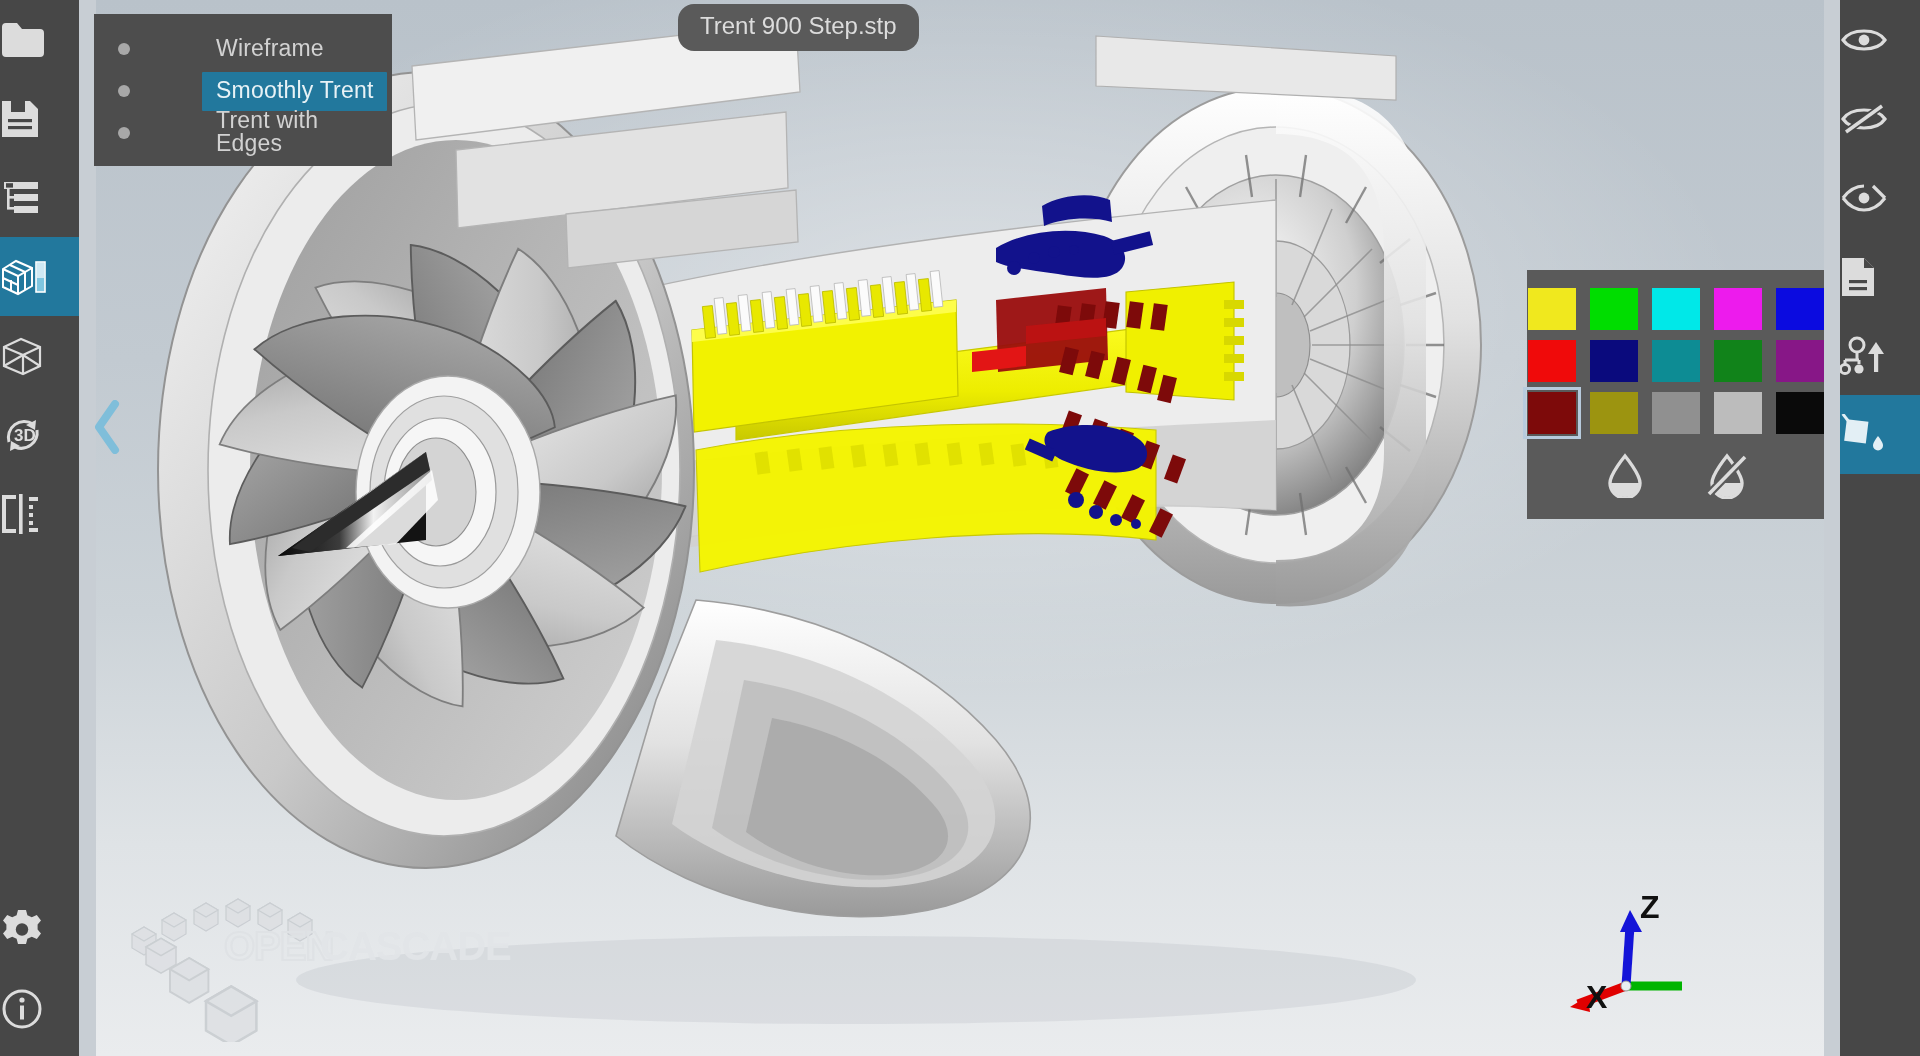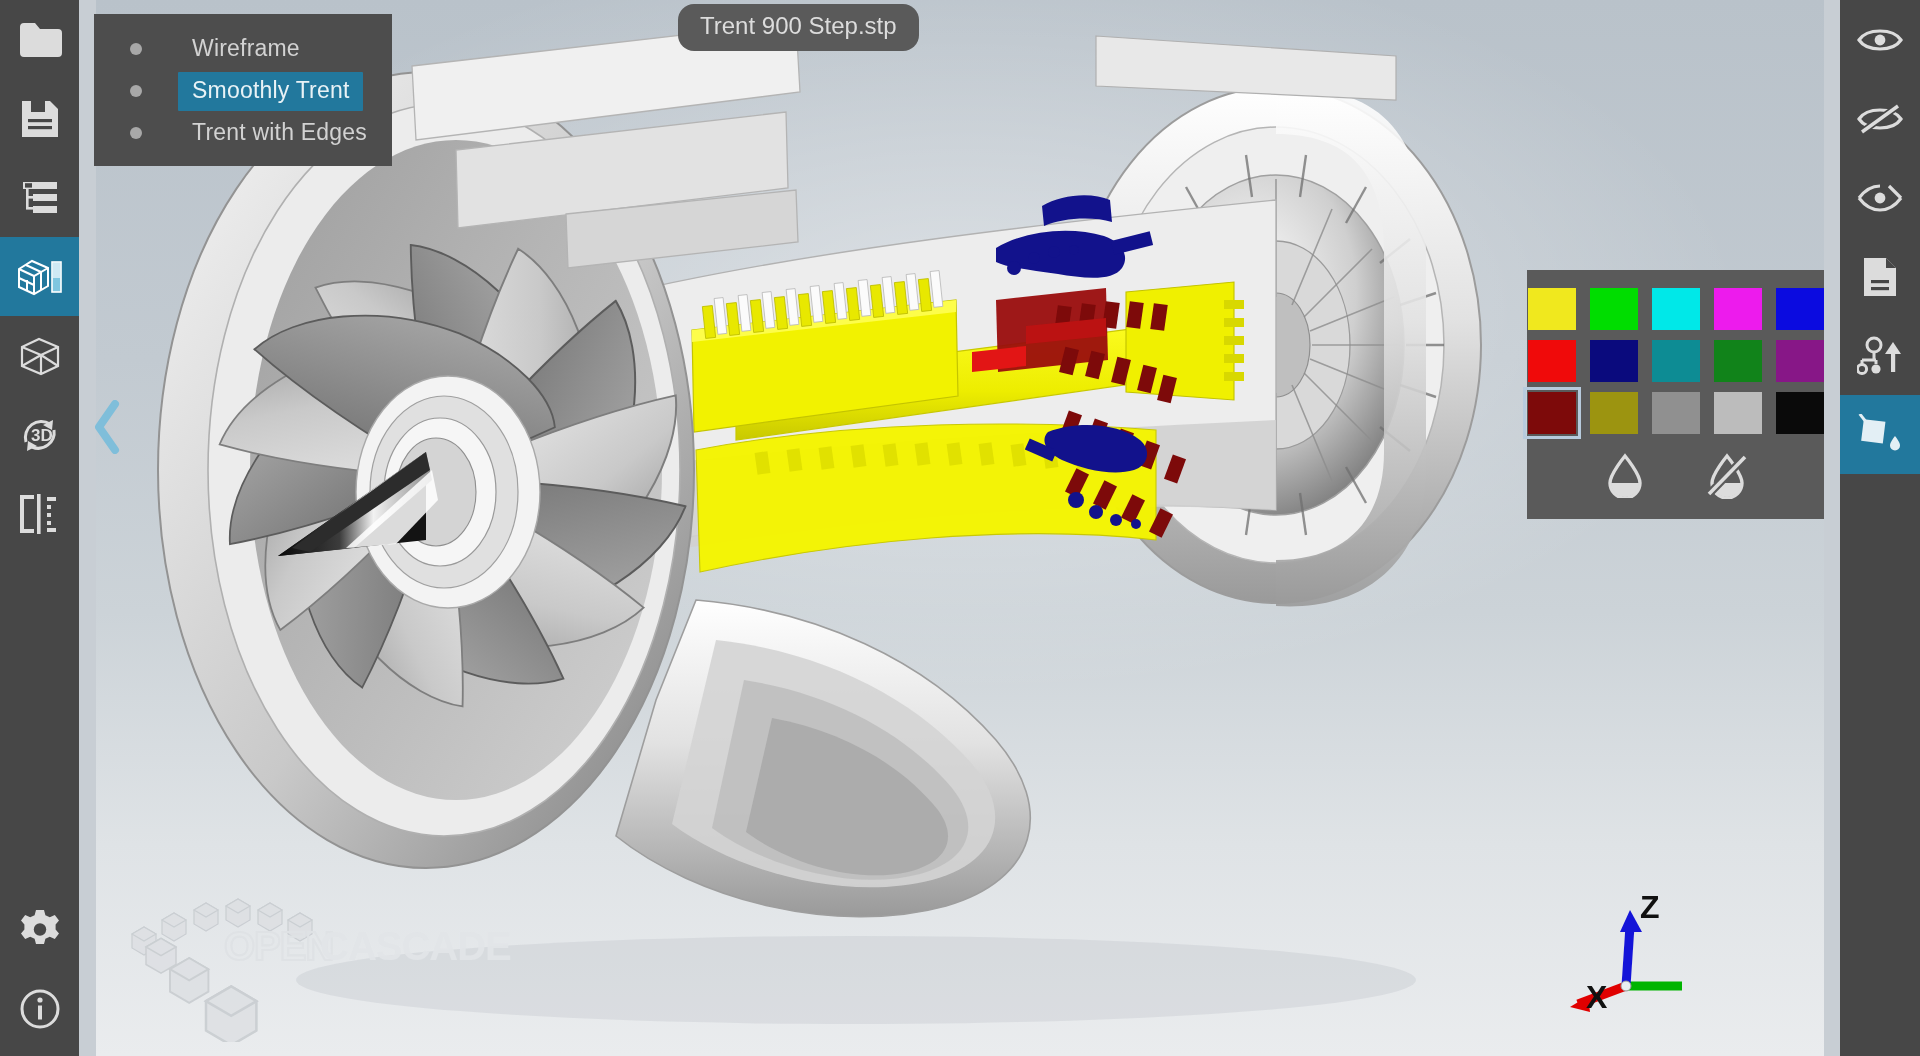--- a/index.html
+++ b/index.html
@@ -23,36 +23,36 @@
   
   .toolbar-left{
     position:absolute; left:0; top:0; width:79px; height:1056px;
     background:#474747; z-index:30;
   }
   .toolbar-right{
     position:absolute; right:0; top:0; width:80px; height:1056px;
     background:#474747; z-index:30;
   }
   .tb-btn{
-    width:100%; height:79px; display:flex; align-items:center; justify-content:center;
+    width:100%; height:79px; display:flex; align-items:center; justify-content:flex-start;
     cursor:pointer; position:relative;
   }
   .tb-btn.active{ background:#22789D; }
   .tb-btn svg{ display:block; }
   .toolbar-left .group-top{ position:absolute; top:0; left:0; right:0; }
   .toolbar-left .group-bottom{ position:absolute; bottom:8px; left:0; right:0; }
   .toolbar-right .group-top{ position:absolute; top:0; left:0; right:0; }
 
   
   .shading-menu{
     position:absolute; left:94px; top:14px; width:298px;
     background:#4d4d4d; padding:14px 0 12px 0; z-index:40;
   }
   .menu-item{
-    display:flex; align-items:center; height:42px; cursor:pointer; padding-left:36px;
+    display:flex; align-items:center; height:42px; cursor:pointer; padding-left:24px;gap:36px;
   }
   .menu-bullet{
     width:12px; height:12px; border-radius:50%; background:#a8a8a8; flex:none; margin-right:36px;
   }
   .menu-label{
     color:#d2d2d2; font-size:23px; letter-spacing:.2px; line-height:1;
     padding:7px 14px 9px 14px; border-radius:1px;
   }
   .menu-item.selected .menu-label{ background:#22789D; color:#e8f2f6; }
 

